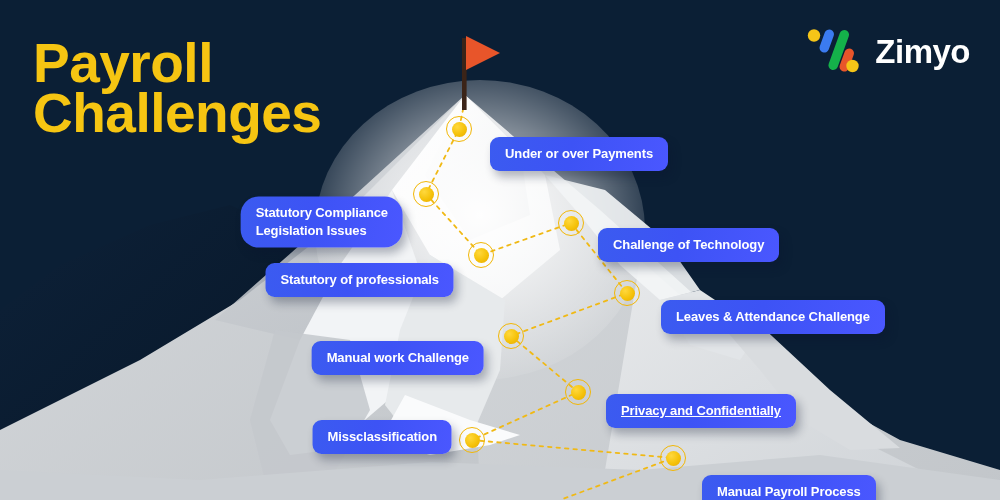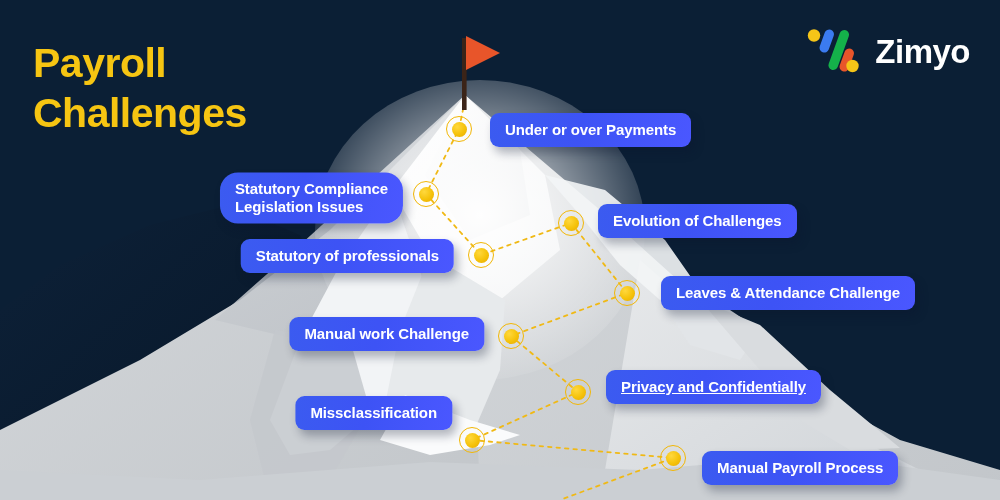--- a/index.html
+++ b/index.html
@@ -11,21 +11,21 @@
   }
   #stage{position:absolute;inset:0;width:1000px;height:500px;overflow:hidden;}
 
   
   #scene{position:absolute;left:0;top:0;width:1000px;height:500px;}
 
   
   .title{
     position:absolute;left:33px;top:38px;
     color:#f6c512;
-    font-size:41px;line-height:50px;font-weight:700;
+    font-size:55px;line-height:50px;font-weight:700;
     letter-spacing:-0.5px;
     white-space:pre-line;
   }
 
   
   .logo{position:absolute;right:30px;top:26px;display:flex;align-items:center;gap:14px;}
   .logo-mark{width:56px;height:50px;position:relative;}
   .logo-text{color:#ffffff;font-size:33px;font-weight:700;letter-spacing:-0.5px;line-height:1;}
 
   
@@ -39,26 +39,27 @@
   .marker::after{
     content:"";width:15px;height:15px;border-radius:50%;
     background:radial-gradient(circle at 35% 32%, #ffd83d 0%, #f5c20a 55%, #e8a900 100%);
   }
 
   
   .pill{
     position:absolute;z-index:8;
     background:linear-gradient(100deg,#3b5bf0 0%,#3d53f5 45%,#4a57ff 100%);
     color:#ffffff;
-    font-size:15px;font-weight:700;letter-spacing:-0.1px;
+    font-size:13px;font-weight:700;letter-spacing:-0.1px;
     padding:8px 15px 9px 15px;
     border-radius:9px;
     box-shadow:4px 6px 10px rgba(10,20,45,0.30);
     white-space:pre-line;
     line-height:17px;
+    margin-top:24px;
   }
   .pill.two{line-height:18px;padding:7px 15px 8px 15px;border-radius:18px;}
   .pill.right{transform:translateY(-50%);}
   .pill.left{transform:translate(-100%,-50%);}
 </style>
 </head>
 <body>
 
 <div id="stage">
 
@@ -150,21 +151,21 @@
     <div class="logo-text">Zimyo</div>
   </div>
 
   <div id="nodes">
       <div class="marker" style="left: 446px; top: 116px;"></div>
       <div class="pill right" style="left: 490px; top: 130px;">Under or over Payments</div>
       <div class="marker" style="left: 413px; top: 181px;"></div>
       <div class="pill left two" style="left: 403px; top: 198px;">Statutory Compliance
 Legislation Issues</div>
       <div class="marker" style="left: 558px; top: 210px;"></div>
-      <div class="pill right" style="left: 598px; top: 221px;">Evolution of Challenges</div>
+      <div class="pill right" style="left: 598px; top: 221px;">Challenge of Technology</div>
       <div class="marker" style="left: 468px; top: 242px;"></div>
       <div class="pill left" style="left: 454px; top: 256px;">Statutory of professionals</div>
       <div class="marker" style="left: 614px; top: 280px;"></div>
       <div class="pill right" style="left: 661px; top: 293px;">Leaves &amp; Attendance Challenge</div>
       <div class="marker" style="left: 498px; top: 323px;"></div>
       <div class="pill left" style="left: 484px; top: 334px;">Manual work Challenge</div>
       <div class="marker" style="left: 565px; top: 379px;"></div>
       <div class="pill right" style="left: 606px; top: 387px; text-decoration: underline;">Privacy and Confidentially</div>
       <div class="marker" style="left: 459px; top: 427px;"></div>
       <div class="pill left" style="left: 452px; top: 413px;">Missclassification</div>

